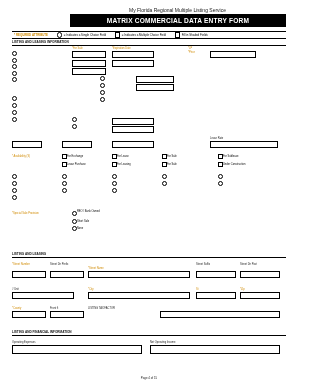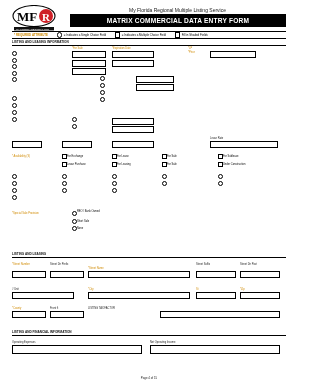--- a/index.html
+++ b/index.html
@@ -74,30 +74,20 @@
     font-size:2.9px;color:#222;
   }
 </style>
 </head>
 <body>
 
 <div class="page">
 
   <div class="header">
 
-    <div class="logo">
-      <svg width="56" height="26" viewBox="0 0 56 26">
-        <ellipse cx="22" cy="11" rx="21" ry="10.5" fill="none" stroke="#000" stroke-width="1.1"></ellipse>
-        <text x="5" y="16" font-family="Liberation Serif, serif" font-size="13" font-weight="bold" fill="#000">MF</text>
-        <circle cx="34" cy="11" r="7" fill="#cf2027"></circle>
-        <text x="30" y="16" font-family="Liberation Serif, serif" font-size="11" font-weight="bold" fill="#fff">R</text>
-        <rect x="2" y="22" width="40" height="3.4" fill="#111"></rect>
-        <text x="4" y="24.8" font-family="Liberation Sans, sans-serif" font-size="2.4" fill="#fff">MY FLORIDA REGIONAL MLS</text>
-      </svg>
-    </div>
 
     <div class="hdr-title">My Florida Regional Multiple Listing Service</div>
     <div class="hdr-bar">MATRIX COMMERCIAL DATA ENTRY FORM</div>
   </div>
 
   <div class="legend">
     <div class="item">
       <span class="req">* REQUIRED ATTRIBUTE</span>
     </div>
     <div class="item">

